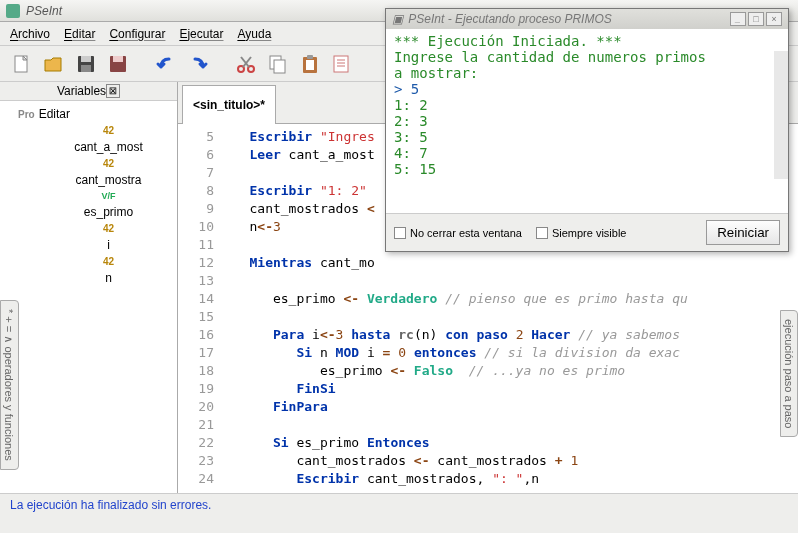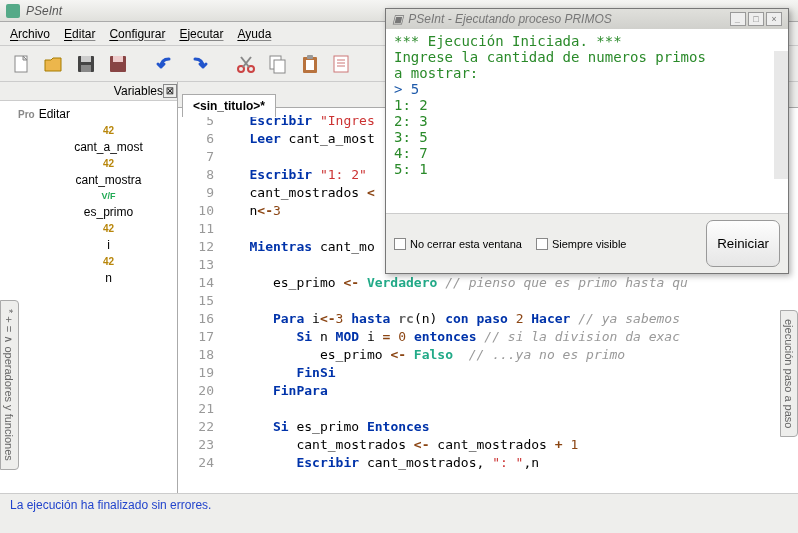--- a/index.html
+++ b/index.html
@@ -6,32 +6,32 @@
 body { font-family: sans-serif; font-size: 12px; background: #eeeeec; width: 798px; height: 533px; position: relative; overflow: hidden; }
 .titlebar { height: 22px; background: linear-gradient(#f5f5f3,#e0e0dc); border-bottom: 1px solid #aaa; display: flex; align-items: center; padding: 0 6px; color: #565656; font-style: italic; }
 .titlebar-icon { width: 14px; height: 14px; background: #5a8; border-radius: 2px; margin-right: 6px; }
 .menubar { height: 24px; background: #eeeeec; display: flex; align-items: center; padding: 0 10px; gap: 14px; border-bottom: 1px solid #ccc; }
 .menubar span { text-decoration: underline; text-decoration-color: #888; text-underline-offset: 2px; }
 .menubar .mi::first-letter { text-decoration: underline; }
 .toolbar { height: 36px; background: #eeeeec; display: flex; align-items: center; padding: 0 10px; gap: 8px; border-bottom: 1px solid #ccc; }
 .t-icon { width: 24px; height: 24px; display: flex; align-items: center; justify-content: center; }
 .main-area { display: flex; height: 420px; }
 .var-panel { width: 178px; border-right: 1px solid #aaa; background: #fff; display: flex; flex-direction: column; }
-.var-header { background: #eeeeec; border-bottom: 1px solid #ccc; padding: 2px 0; display: flex; justify-content: flex-end; align-items: center; }
+.var-header { background: #eeeeec; border-bottom: 1px solid #ccc; padding: 2px 16px; display: flex; justify-content: center; align-items: center; }
 .var-close { border: 1px solid #888; width: 14px; height: 14px; text-align: center; line-height: 12px; font-size: 10px; }
 .var-tree { padding: 4px; font-size: 12px; }
 .var-row { padding: 2px 0 2px 14px; display: flex; align-items: center; gap: 4px; }
 .var-row.child { padding-left: 40px; flex-direction: column; }
 .var-badge { font-weight: bold; font-size: 10px; }
 .var-badge.pro { color: #888; }
 .var-badge.num { color: #b8860b; }
 .var-badge.vf { color: #2a5; font-size: 9px; }
 .editor-area { flex: 1; display: flex; flex-direction: column; background: #fff; }
 .tab-row { background: #eeeeec; padding: 2px 4px 0; border-bottom: 1px solid #aaa; }
-.tab { display: inline-block; background: #fff; border: 1px solid #aaa; border-bottom: none; padding: 4px 10px; font-weight: bold; position: relative; top: 10px; }
+.tab { display: inline-block; background: #fff; border: 1px solid #aaa; border-bottom: none; padding: 12px 10px; font-weight: bold; position: relative; top: 1px; }
 .code { font-family: "DejaVu Sans Mono", monospace; font-size: 13px; padding: 4px 0; overflow: hidden; white-space: pre; line-height: 18px; flex: 1; }
 .code .ln { display: inline-block; width: 36px; text-align: right; color: #999; margin-right: 12px; }
 .kw { color: #0033aa; font-weight: bold; }
 .str { color: #cc3333; }
 .num { color: #8b4513; }
 .op { color: #8b4513; font-weight: bold; }
 .cmt { color: #999; font-style: italic; }
 .fn { color: #666; font-weight: bold; }
 .val { color: #2a8; font-weight: bold; }
 .side-tab { position: absolute; writing-mode: vertical-lr; background: #eeeeec; border: 1px solid #aaa; padding: 8px 2px; font-size: 11px; color: #666; border-radius: 0 4px 4px 0; }
@@ -41,21 +41,21 @@
 .exec-window { position: absolute; top: 8px; left: 385px; width: 404px; background: #f4f4f4; border: 1px solid #777; box-shadow: 2px 2px 6px rgba(0,0,0,0.3); }
 .exec-title { background: linear-gradient(#e0e0dc,#d0d0cc); padding: 3px 6px; display: flex; align-items: center; justify-content: space-between; color: #777; font-style: italic; }
 .exec-title-btns { display: flex; gap: 2px; }
 .win-btn { width: 16px; height: 14px; border: 1px solid #999; background: #eee; font-size: 9px; text-align: center; line-height: 12px; }
 .exec-body { background: #fff; font-family: "DejaVu Sans Mono", monospace; font-size: 14px; padding: 4px 8px; height: 184px; overflow: auto; }
 .exec-green { color: #2a8a2a; }
 .exec-blue { color: #1e5aaa; }
 .exec-footer { display: flex; align-items: center; justify-content: space-between; padding: 6px 8px; background: #eeeeec; border-top: 1px solid #ccc; font-size: 11px; }
 .chk { display: flex; align-items: center; gap: 4px; }
 .chk-box { width: 12px; height: 12px; border: 1px solid #888; background: #fff; }
-.btn { border: 1px solid #999; background: linear-gradient(#fdfdfd,#e6e6e6); padding: 15px 10px; border-radius: 7px; }
+.btn { border: 1px solid #999; background: linear-gradient(#fdfdfd,#e6e6e6); padding: 4px 10px; border-radius: 0; }
 .scrollbar-v { position: absolute; right: 0; top: 22px; bottom: 34px; width: 14px; background: #e8e8e8; }
 </style>
 </head>
 <body>
 
 <div class="titlebar">
   <div class="titlebar-icon"></div>
   <span>PSeInt</span>
 </div>
 
@@ -201,21 +201,21 @@
   <div style="position:relative">
     <div class="exec-body" id="exec-body">
         <div class="exec-green">*** Ejecución Iniciada. ***</div>
         <div class="exec-green">Ingrese la cantidad de numeros primos</div>
         <div class="exec-green">a mostrar:</div>
         <div class="exec-blue">&gt; 5</div>
         <div class="exec-green">1: 2</div>
         <div class="exec-green">2: 3</div>
         <div class="exec-green">3: 5</div>
         <div class="exec-green">4: 7</div>
-        <div class="exec-green">5: 1</div>
+        <div class="exec-green">5: 15</div>
       </div>
     <div class="scrollbar-v"></div>
   </div>
   <div class="exec-footer">
     <div style="display:flex;gap:14px">
       <label class="chk">
           <span class="chk-box"></span>
           <span>No cerrar esta ventana</span>
         </label>
       <label class="chk">

